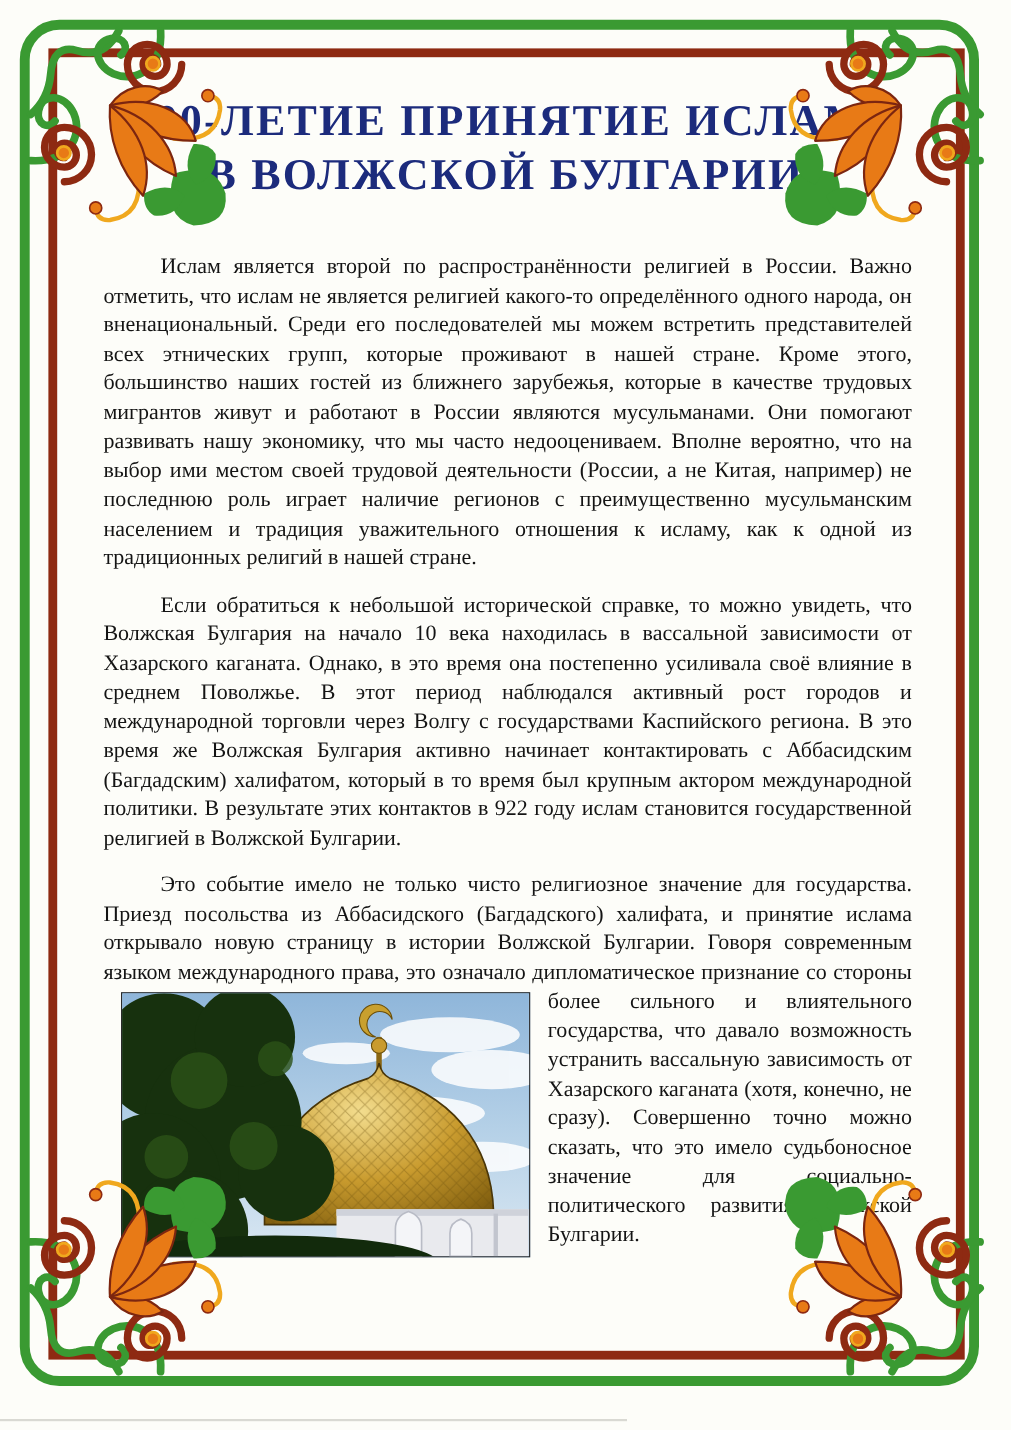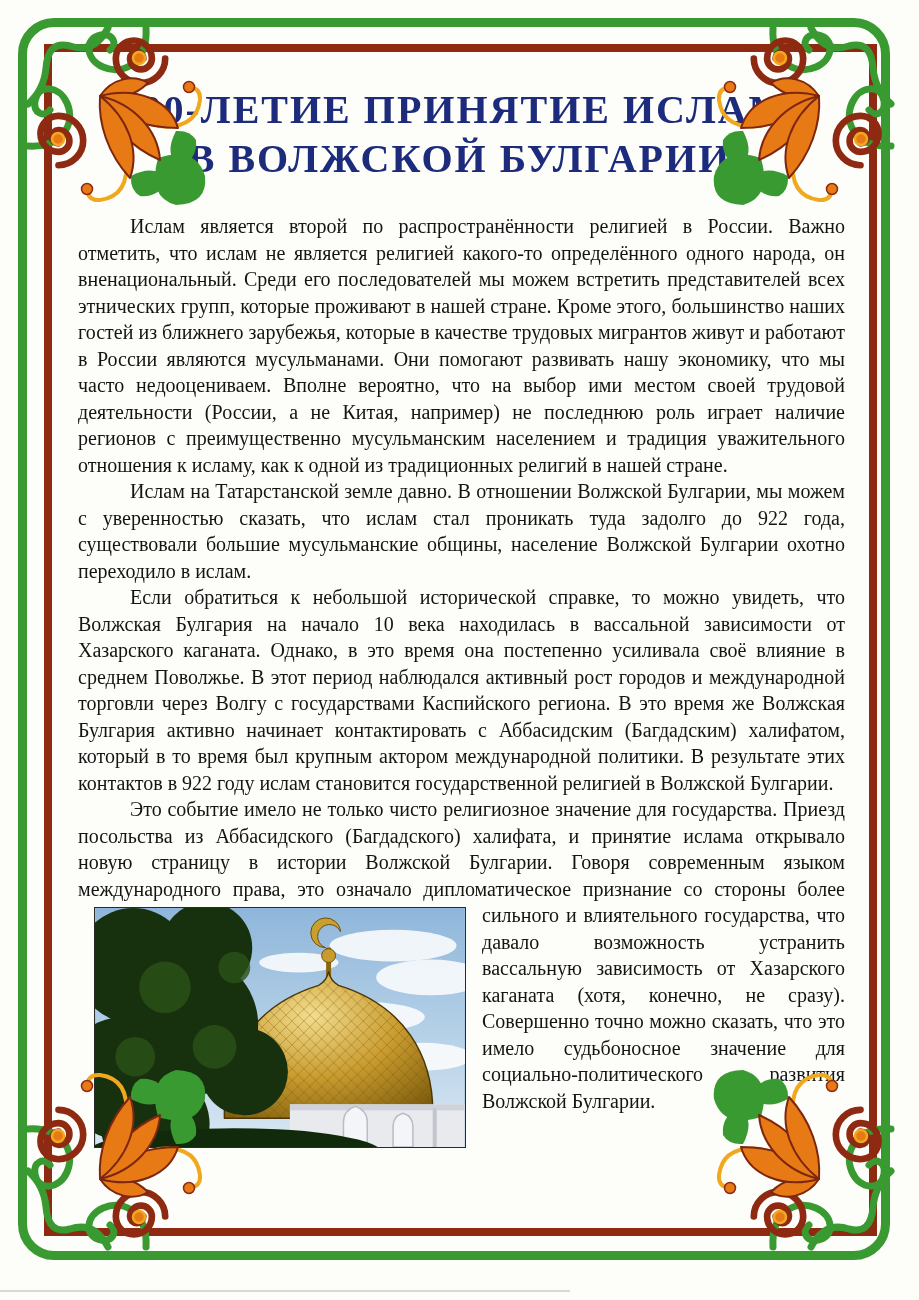--- a/index.html
+++ b/index.html
@@ -40,21 +40,21 @@
     letter-spacing:2px;
   }
   .title .l1{font-size:40px;line-height:48px;}
   .title .l2{font-size:40px;line-height:50px;}
   
   .body-text{
     position:absolute;left:78px;top:213px;width:767px;
     font-size:20px;line-height:26.5px;color:#141414;
     text-align:justify;z-index:1;
   }
-  .para{margin:0;text-indent:52px;}
+  .para{margin:16px;text-indent:52px;}
   .photo-float{
     float:left;
     width:372px;height:241px;
     margin:5px 16px 6px 16px;
     display:block;
     border:1px solid #2a2a2a;
     box-sizing:border-box;
     background:#9ec3e2;
   }
   .photo-float svg{display:block;}
@@ -117,21 +117,20 @@
       <use href="#orn-group"></use>
     </svg>
 
   <div class="title">
     <div class="l1">1100-ЛЕТИЕ ПРИНЯТИЕ ИСЛАМА</div>
     <div class="l2">В ВОЛЖСКОЙ БУЛГАРИИ</div>
   </div>
 
   <div class="body-text">
     <div class="para">Ислам является второй по распространённости религией в России. Важно отметить, что ислам не является религией какого-то определённого одного народа, он вненациональный. Среди его последователей мы можем встретить представителей всех этнических групп, которые проживают в нашей стране. Кроме этого, большинство наших гостей из ближнего зарубежья, которые в качестве трудовых мигрантов живут и работают в России являются мусульманами. Они помогают развивать нашу экономику, что мы часто недооцениваем. Вполне вероятно, что на выбор ими местом своей трудовой деятельности (России, а не Китая, например) не последнюю роль играет наличие регионов с преимущественно мусульманским населением и традиция уважительного отношения к исламу, как к одной из традиционных религий в нашей стране.</div>
-    <div class="para">Ислам на Татарстанской земле давно. В отношении Волжской Булгарии, мы можем с уверенностью сказать, что ислам стал проникать туда задолго до 922 года, существовали большие мусульманские общины, население Волжской Булгарии охотно переходило в ислам.</div>
     <div class="para">Если обратиться к небольшой исторической справке, то можно увидеть, что Волжская Булгария на начало 10 века находилась в вассальной зависимости от Хазарского каганата. Однако, в это время она постепенно усиливала своё влияние в среднем Поволжье. В этот период наблюдался активный рост городов и международной торговли через Волгу с государствами Каспийского региона. В это время же Волжская Булгария активно начинает контактировать с Аббасидским (Багдадским) халифатом, который в то время был крупным актором международной политики. В результате этих контактов в 922 году ислам становится государственной религией в Волжской Булгарии.</div>
     <div class="para">
       <span>Это событие имело не только чисто религиозное значение для государства. Приезд посольства из Аббасидского (Багдадского) халифата, и принятие ислама открывало новую страницу в истории Волжской Булгарии. Говоря современным языком международного права, это означало дипломатическое признание со </span>
       <span class="photo-float">
         <svg viewBox="0 0 372 241" width="370" height="239">
           <defs>
             <linearGradient id="sky" x1="0" y1="0" x2="0" y2="1">
               <stop offset="0" stop-color="#8fb6da"></stop>
               <stop offset="0.55" stop-color="#b7d2e8"></stop>
               <stop offset="1" stop-color="#d9e7f2"></stop>

